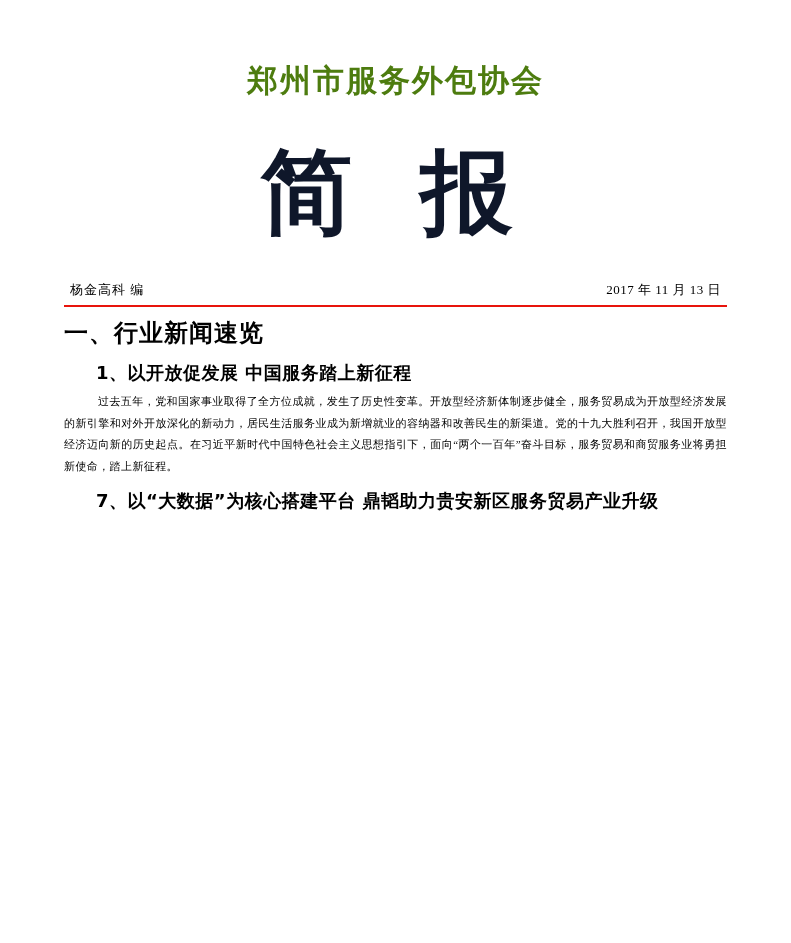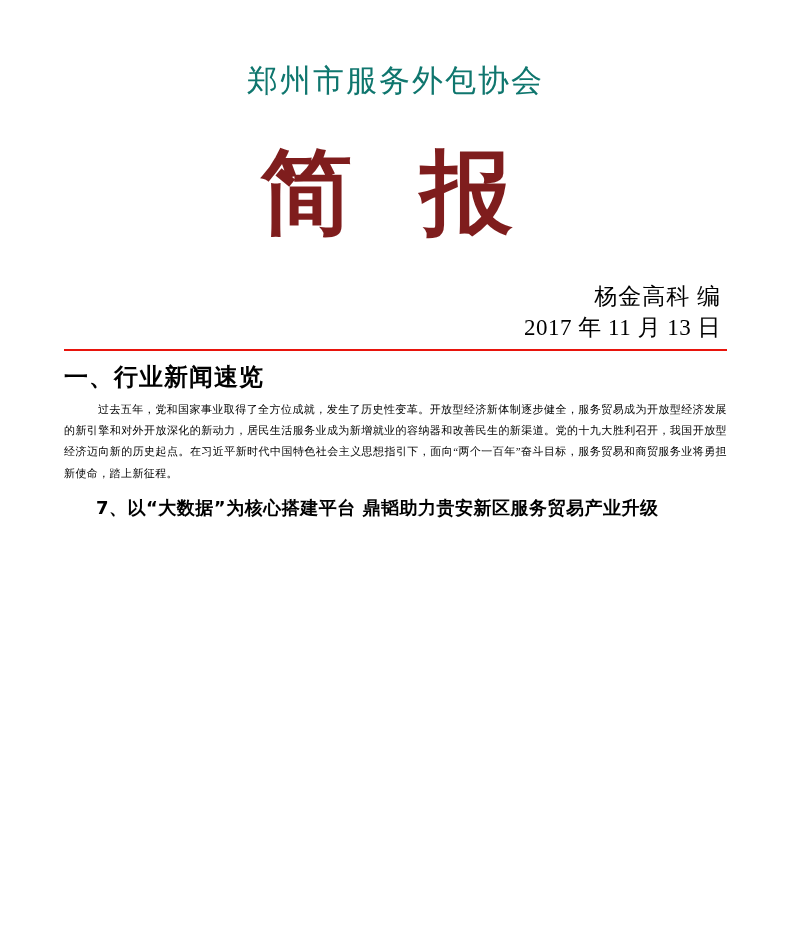--- a/index.html
+++ b/index.html
@@ -18,52 +18,51 @@
     position: relative;
     width: 791px;
     height: 943px;
     box-sizing: border-box;
     padding: 0 64px;
     background: #ffffff;
   }
   .org-title {
     margin-top: 60px;
     text-align: center;
-    color: #0f766e;
+    color: #4d7c0f;
     font-family: "DejaVu Sans", "Liberation Sans", sans-serif;
-    font-weight: normal;
+    font-weight: bold;
     font-size: 31px;
     letter-spacing: 2px;
   }
   .big-title {
     margin-top: 36px;
     text-align: center;
-    color: #7f1d1d;
+    color: #0f172a;
     font-family: "DejaVu Serif", serif;
     font-weight: bold;
     font-size: 92px;
     line-height: 1.18;
     letter-spacing: 18px;
   }
   .issue {
     margin-top: 34px;
     text-align: center;
     font-family: "DejaVu Sans", "Liberation Sans", sans-serif;
     font-weight: bold;
     font-size: 17px;
     letter-spacing: 1px;
   }
   .meta-row {
     margin-top: 34px;
     display: flex;
     justify-content: space-between;
     align-items: flex-end;
-    font-size: 23px;
+    font-size: 13px;
     padding: 0 6px 6px 6px;
-    flex-direction: column;
   }
   .meta-left {
     letter-spacing: 1px;
   }
   .meta-right {
     letter-spacing: 0.5px;
     text-align: right;
   }
   .red-rule {
     height: 2px;
@@ -107,19 +106,20 @@
 
   <div class="meta-row">
     <div class="meta-left">杨金高科    编</div>
     <div class="meta-right">2017 年 11 月 13 日</div>
   </div>
 
   <div class="red-rule"></div>
 
   <div class="section-heading">一、行业新闻速览</div>
 
+  <div class="sub-heading">1、以开放促发展  中国服务踏上新征程</div>
 
   <div class="body-par">过去五年，党和国家事业取得了全方位成就，发生了历史性变革。开放型经济新体制逐步健全，服务贸易成为开放型经济发展的新引擎和对外开放深化的新动力，居民生活服务业成为新增就业的容纳器和改善民生的新渠道。党的十九大胜利召开，我国开放型经济迈向新的历史起点。在习近平新时代中国特色社会主义思想指引下，面向“两个一百年”奋斗目标，服务贸易和商贸服务业将勇担新使命，踏上新征程。</div>
 
   <div class="sub-heading">7、以“大数据”为核心搭建平台  鼎韬助力贵安新区服务贸易产业升级</div>
 
 
 </div>
 
 </body></html>

